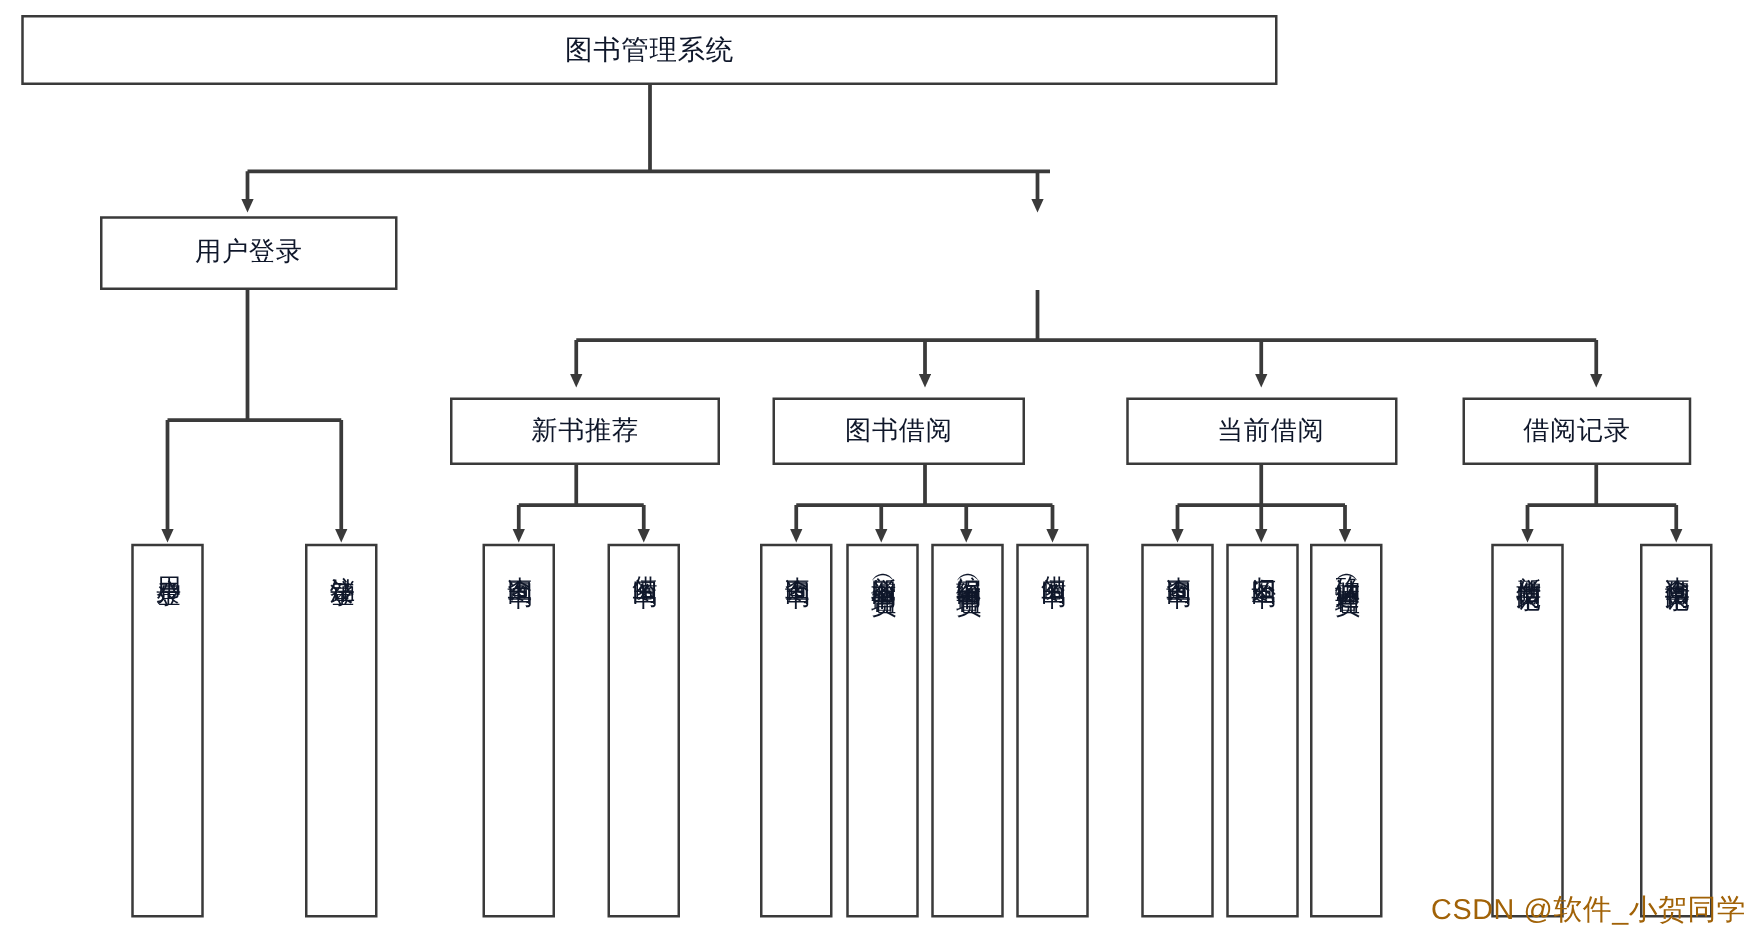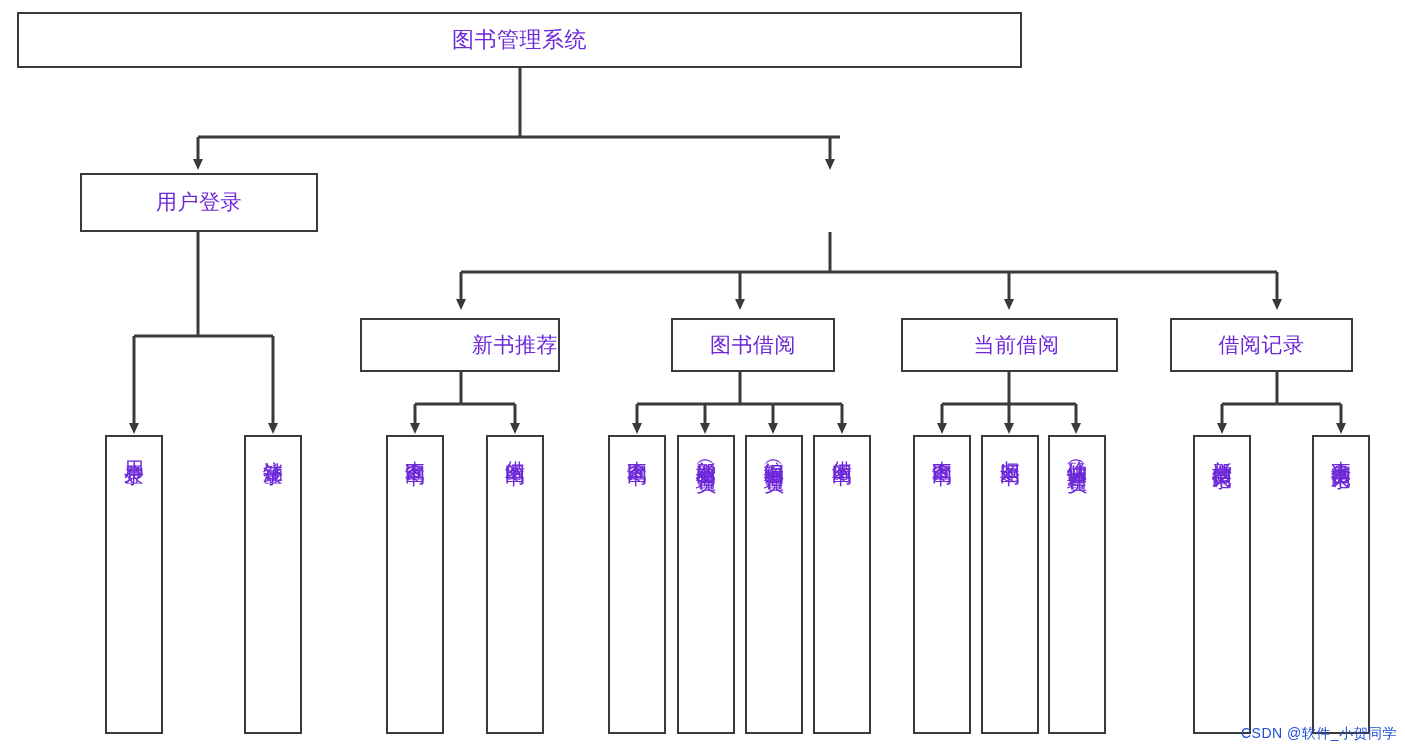--- a/index.html
+++ b/index.html
@@ -22,21 +22,21 @@
     left: 0;
     top: 0;
     width: 1405px;
     height: 747px;
   }
   .node {
     position: absolute;
     box-sizing: border-box;
     border: 2px solid #3a3a3a;
     background: #ffffff;
-    color: #6d28d9;
+    color: #0f172a;
     display: flex;
     align-items: center;
     justify-content: center;
     text-align: center;
     font-size: 21px;
     line-height: 1.15;
     letter-spacing: 0.5px;
   }
   .node.root   { font-size: 22px; }
   .node.level2 { font-size: 21px; }
@@ -52,22 +52,22 @@
     text-orientation: upright;
     -webkit-writing-mode: vertical-rl;
     line-height: 1.05;
     letter-spacing: 2px;
     white-space: nowrap;
   }
   .watermark {
     position: absolute;
     right: 8px;
     bottom: 4px;
-    font-size: 14px;
-    color: #1d4ed8;
+    font-size: 23px;
+    color: #a16207;
     letter-spacing: 0.5px;
     white-space: nowrap;
   }
 </style>
 </head>
 <body>
 
 <div id="canvas">
 
   <svg id="wires" viewBox="0 0 1405 747" xmlns="http://www.w3.org/2000/svg">
@@ -121,24 +121,24 @@
   </svg>
 
   <div class="node root" style="left:17px; top:12px; width:1005px; height:56px;">
     <span>图书管理系统</span>
   </div>
 
   <div class="node level2" style="left:80px; top:173px; width:238px; height:59px;">
     <span>用户登录</span>
   </div>
 
-  <div class="node level3" style="left:360px; top:318px; width:200px; height:54px;justify-content:flex-end;">
+  <div class="node level3" style="left:360px; top:318px; width:216px; height:54px;">
     <span>新书推荐</span>
   </div>
-  <div class="node level3" style="left:671px; top:318px; width:164px; height:54px;">
+  <div class="node level3" style="left:618px; top:318px; width:202px; height:54px;">
     <span>图书借阅</span>
   </div>
   <div class="node level3" style="left:901px; top:318px; width:217px; height:54px;padding-left:14px;">
     <span>当前借阅</span>
   </div>
   <div class="node level3" style="left:1170px; top:318px; width:183px; height:54px;">
     <span>借阅记录</span>
   </div>
 
   <div class="node leaf" style="left:105px; top:435px; width:58px; height:299px;">

